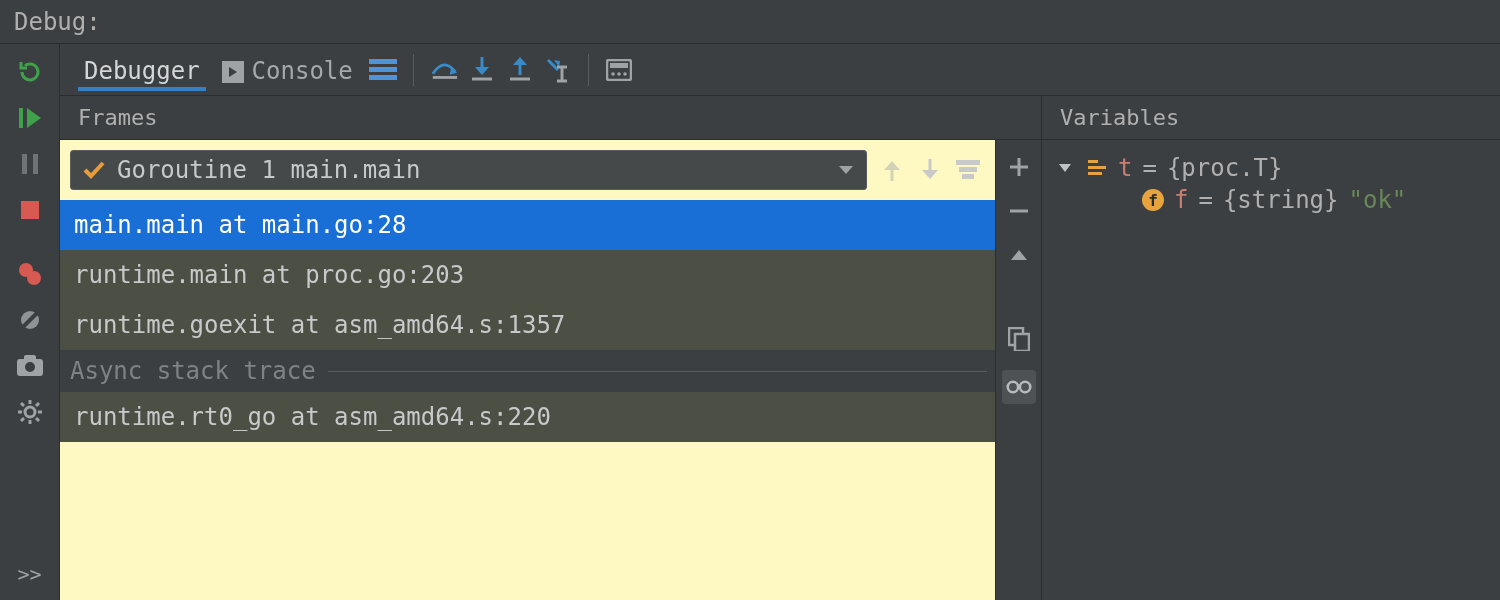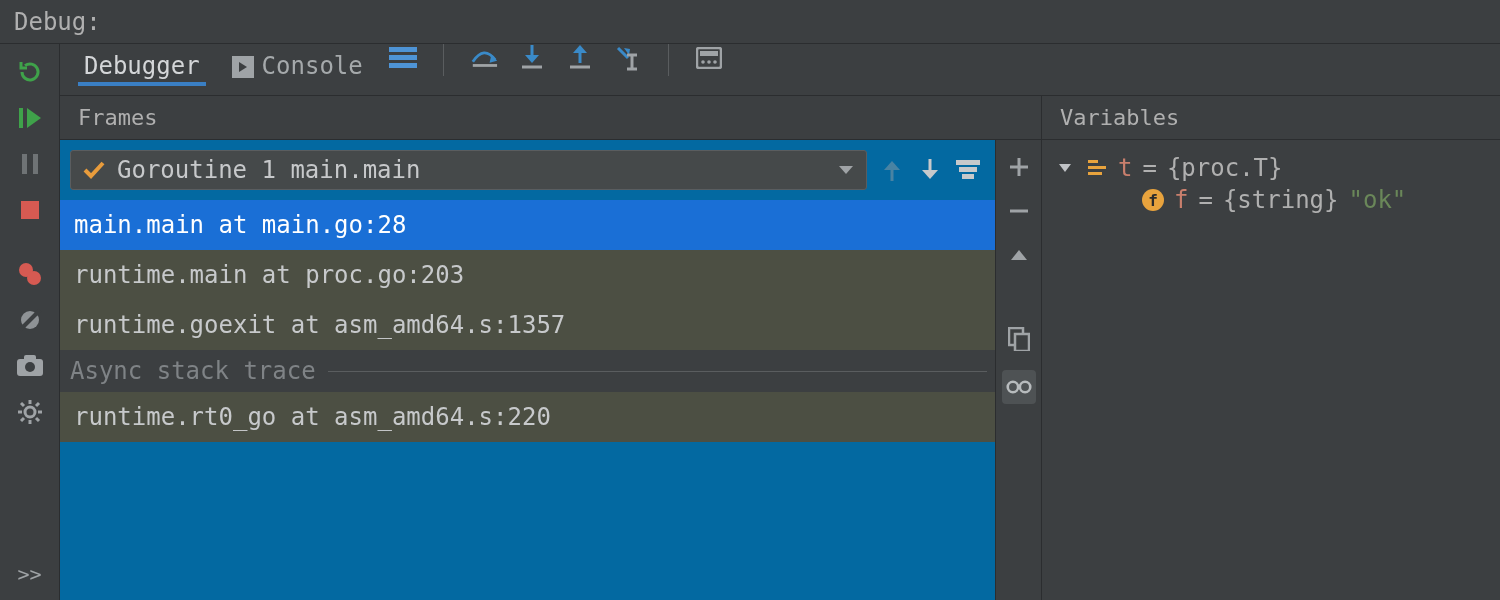--- a/index.html
+++ b/index.html
@@ -43,25 +43,25 @@
     gap: 18px;
   }
   .rail .ic { width: 28px; height: 28px; display:flex; align-items:center; justify-content:center; }
   .rail .spacer { flex: 1; }
 
   .main { flex:1; display:flex; flex-direction:column; }
 
   
   .tabrow {
     height: 52px;
-    display:flex; align-items:flex-start;
+    display:flex; align-items:center;
     background: #3c3f41;
     border-bottom: 1px solid #2b2d2f;
     padding-left: 18px;
-    gap: 20px;
+    gap: 10px;
   }
   .tabrow .tabbtn {
     font-size: 24px;
     color: #a5a9ab;
     padding: 8px 6px 6px;
   }
   .tabrow .tabbtn.active {
     color: #d4d6d8;
     border-bottom: 4px solid #3a7fc4;
     padding-bottom: 2px;
@@ -74,21 +74,21 @@
   .tabrow .sep { width:1px; height:32px; background:#5a5d5f; margin: 0 6px; }
   .tabrow .ic { width:28px; height:28px; display:flex; align-items:center; justify-content:center; }
 
   
   .content { flex:1; display:flex; min-height:0; }
 
   .frames {
     flex: 1;
     display:flex; flex-direction:column;
     border-right: 1px solid #2b2d2f;
-    background: #0369a1;
+    background: #fef9c3;
   }
   .panel-head {
     height: 44px; display:flex; align-items:center;
     padding-left: 18px;
     color:#b0b0b0; font-size:22px;
     border-bottom: 1px solid #2b2d2f;
     background:#3c3f41;
   }
   .frames-body { flex:1; display:flex; }
   .frames-main { flex:1; display:flex; flex-direction:column; padding: 10px 0 0 0; }

